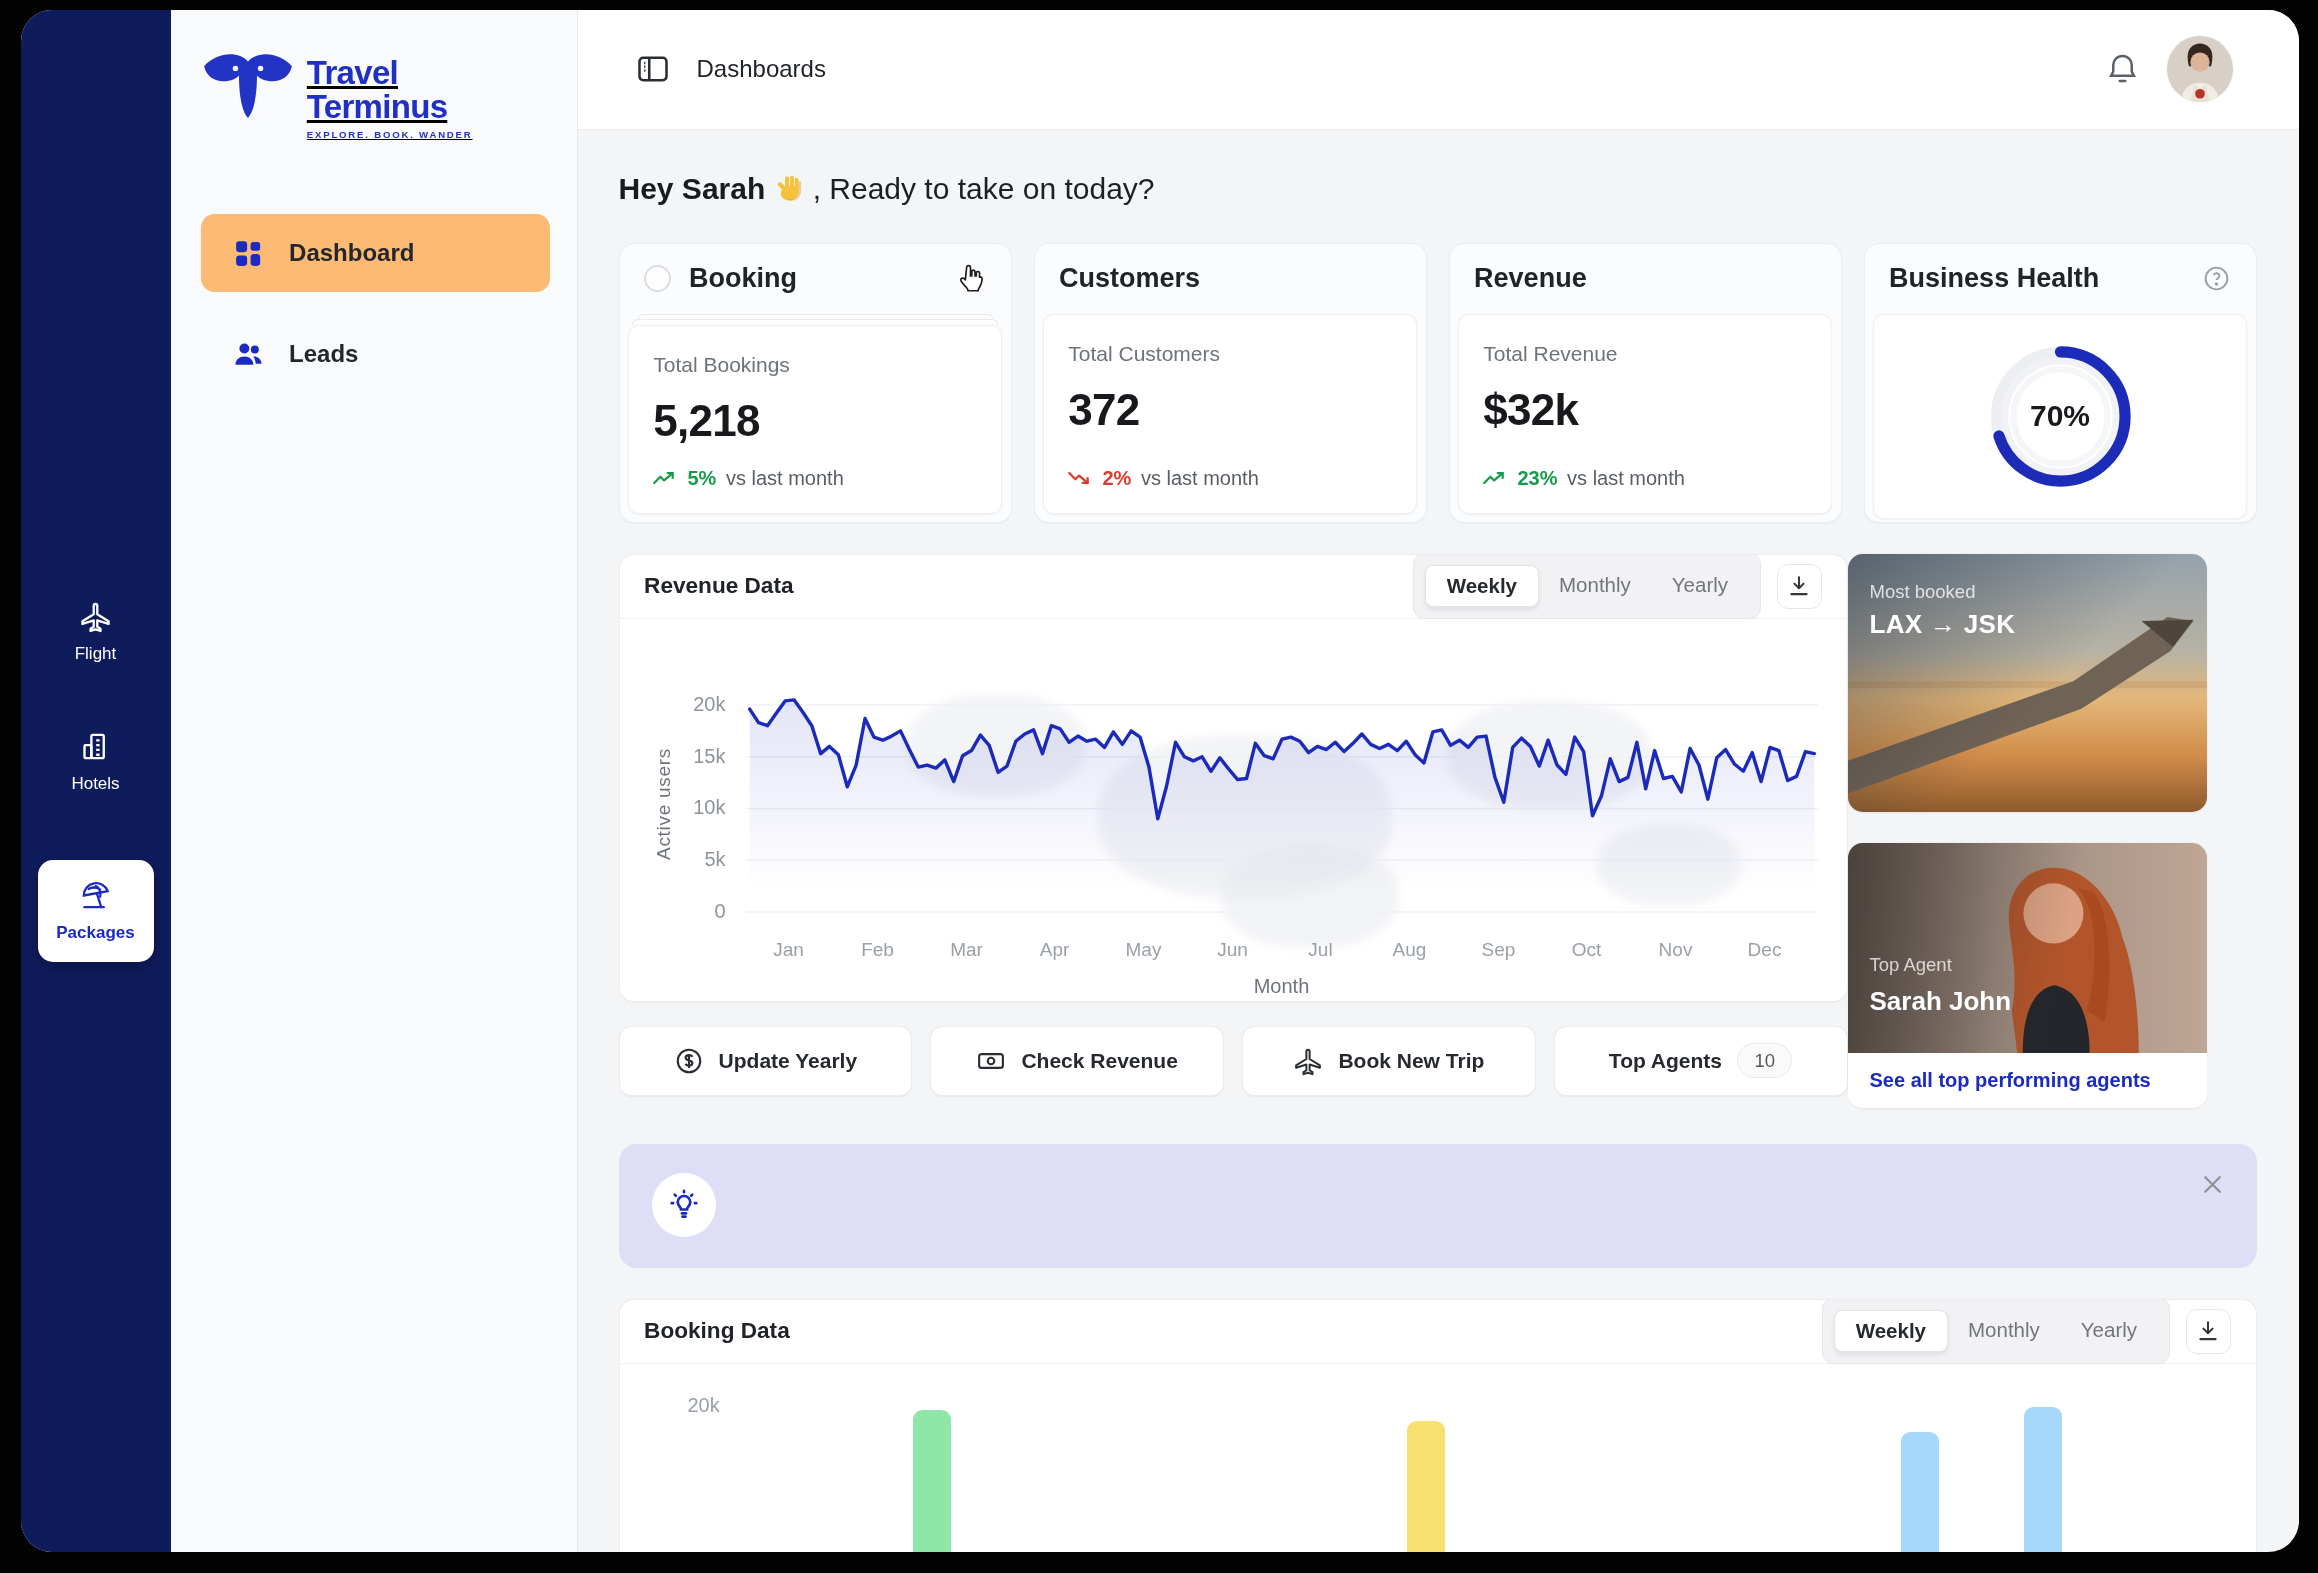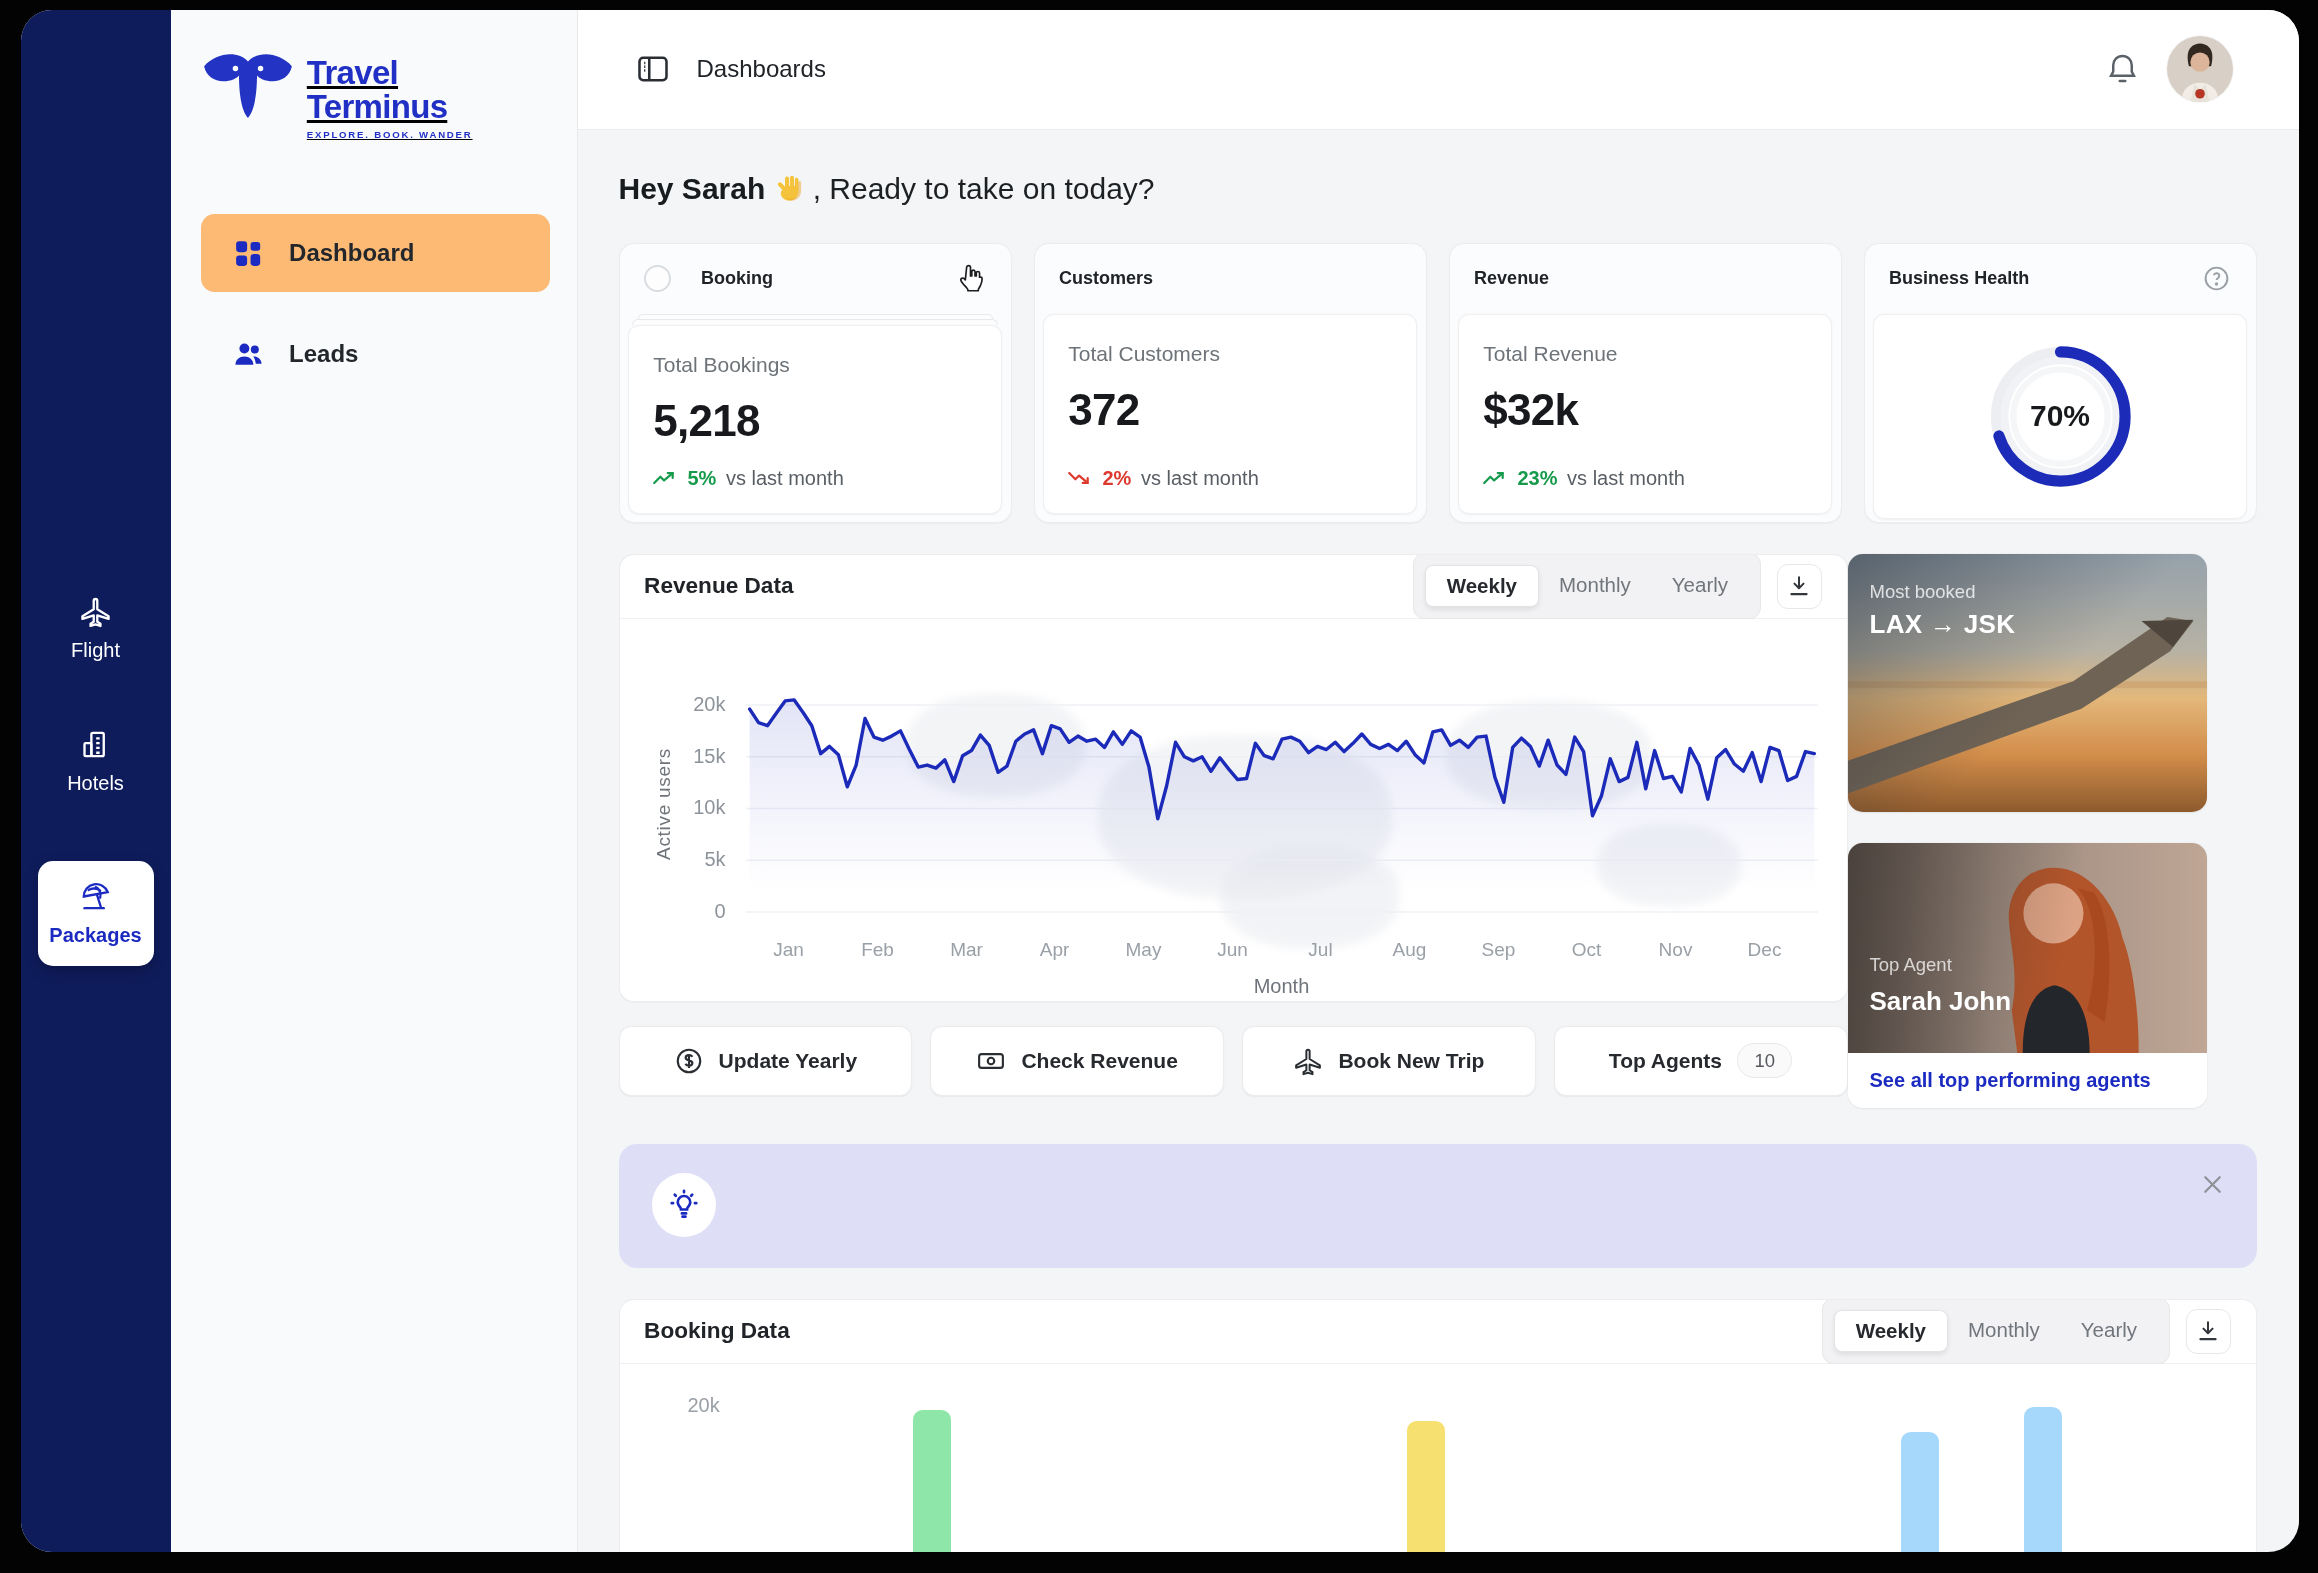--- a/index.html
+++ b/index.html
@@ -2,21 +2,21 @@
 <html style="font-size:11px"><head>
 <meta charset="utf-8">
 <style>
   html,body{margin:0;padding:0;background:#000;font-family:"Liberation Sans",sans-serif;}
   *{box-sizing:border-box;}
   .stage{position:relative;width:2319px;height:1574px;background:#030303;overflow:hidden;}
   .window{position:absolute;left:20.5px;top:9.6px;width:2278px;height:1542px;border-radius:31px;overflow:hidden;background:#f4f5f6;display:flex;}
 
   
   .rail{width:150px;background:#0f1c5c;display:flex;flex-direction:column;align-items:center;justify-content:center;gap:66px;flex:none;}
-  .rail-item{display:flex;flex-direction:column;align-items:center;gap:11px;color:#fff;font-size:20px;cursor:pointer;}
+  .rail-item{display:flex;flex-direction:column;align-items:center;gap:11px;color:#fff;font-size:17px;cursor:pointer;}
   .rail-item svg{width:33px;height:33px;}
   .rail-item.active{background:#fff;border-radius:15px;padding:19px 13.7px;width:116px;color:#1b2ac0;font-weight:700;box-shadow:0 4.1px 12.3px rgba(0,0,0,.25);}
 
   
   .sidebar{width:407px;background:#f8fafc;border-right:0.7px solid #e7e9ec;padding:40px 27px 0 30px;flex:none;}
   .logo{display:flex;gap:12.3px;align-items:flex-start;text-decoration:underline;}
   .logo-mark{width:94px;height:81px;flex:none;}
   .logo-text{padding-top:6.8px;}
   .logo-line{font-size:33px;font-weight:800;color:#2130c4;line-height:1.02;letter-spacing:-0.7px;}
   .tagline{font-size:9.6px;letter-spacing:1.8px;color:#2130c4;font-weight:600;margin-top:5.5px;}
@@ -35,21 +35,21 @@
   .content{flex:1;padding:38px 42px 0 41px;overflow:hidden;position:relative;}
 
   .greeting{font-size:30px;color:#191c1f;margin:4.1px 0 37px;display:flex;align-items:center;gap:6.8px;}
   .greeting b{font-weight:800;}
   .greeting .rest{font-weight:400;color:#1d2023;}
   .wave{width:31px;height:31px;margin:0 1.4px;}
 
   
   .stats-row{display:flex;gap:22px;margin-bottom:31px;}
   .stat-card{flex:1;background:#fbfcfd;border:0.7px solid #ebedf0;border-radius:15px;height:280px;display:flex;flex-direction:column;box-shadow:0 0.7px 1.4px rgba(16,24,40,.04);cursor:pointer;}
-  .stat-head{height:70px;display:flex;align-items:center;gap:30px;padding:0 24.6px;font-size:18px;font-weight:600;color:#202327;flex:none;}
+  .stat-head{height:70px;display:flex;align-items:center;gap:18px;padding:0 24.6px;font-size:27px;font-weight:600;color:#202327;flex:none;}
   .radio{width:27px;height:27px;border:2.1px solid #d9dce0;border-radius:50%;background:#fdfdfe;flex:none;}
   .q-icon,.cursor-icon{margin-left:auto;}
   .stack{height:5.5px;margin:0 18px;background:#fdfdfe;border:0.7px solid #e7e9ed;border-bottom:none;border-radius:6.8px 6.8px 0 0;}
   .stack.s2{margin:0 12.3px;}
   .stat-body{flex:1;background:#fff;border:0.7px solid #eef0f2;border-radius:11px;margin:0 8.2px 8.2px;padding:27px 24.6px;position:relative;box-shadow:0 0.7px 2.1px rgba(16,24,40,.05);}
   .stat-label{font-size:21px;color:#6d7378;}
   .stat-value{font-size:44px;font-weight:700;color:#17191c;margin-top:19px;letter-spacing:-0.7px;}
   .delta-row{position:absolute;left:24.6px;bottom:23px;display:flex;align-items:center;gap:9.6px;font-size:20px;}
   .delta.up{color:#169a4c;font-weight:600;}
   .delta.down{color:#dd3a2e;font-weight:600;}

